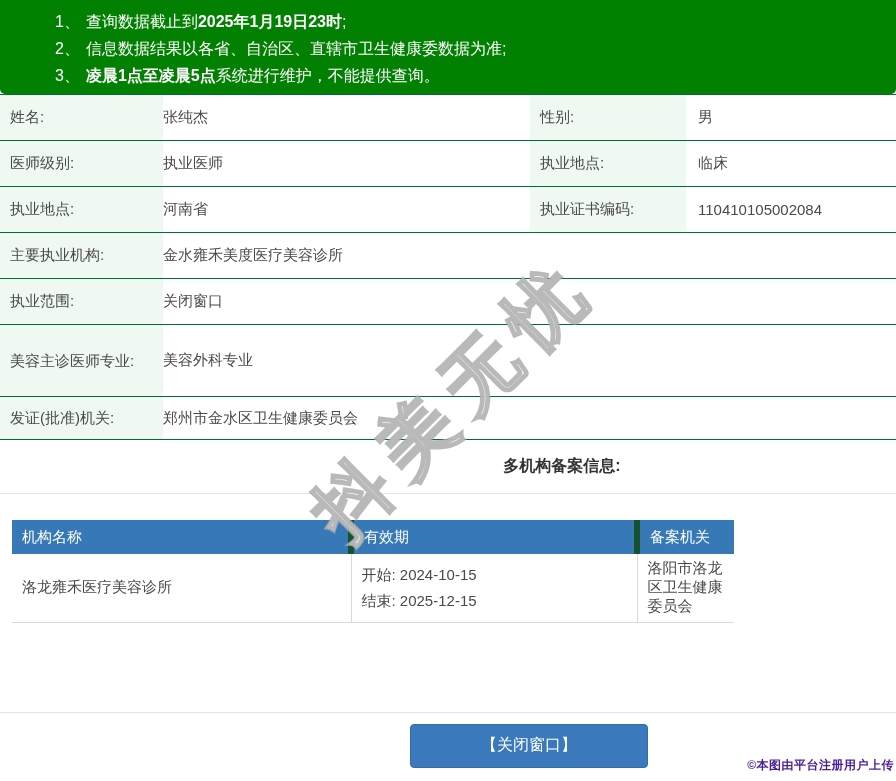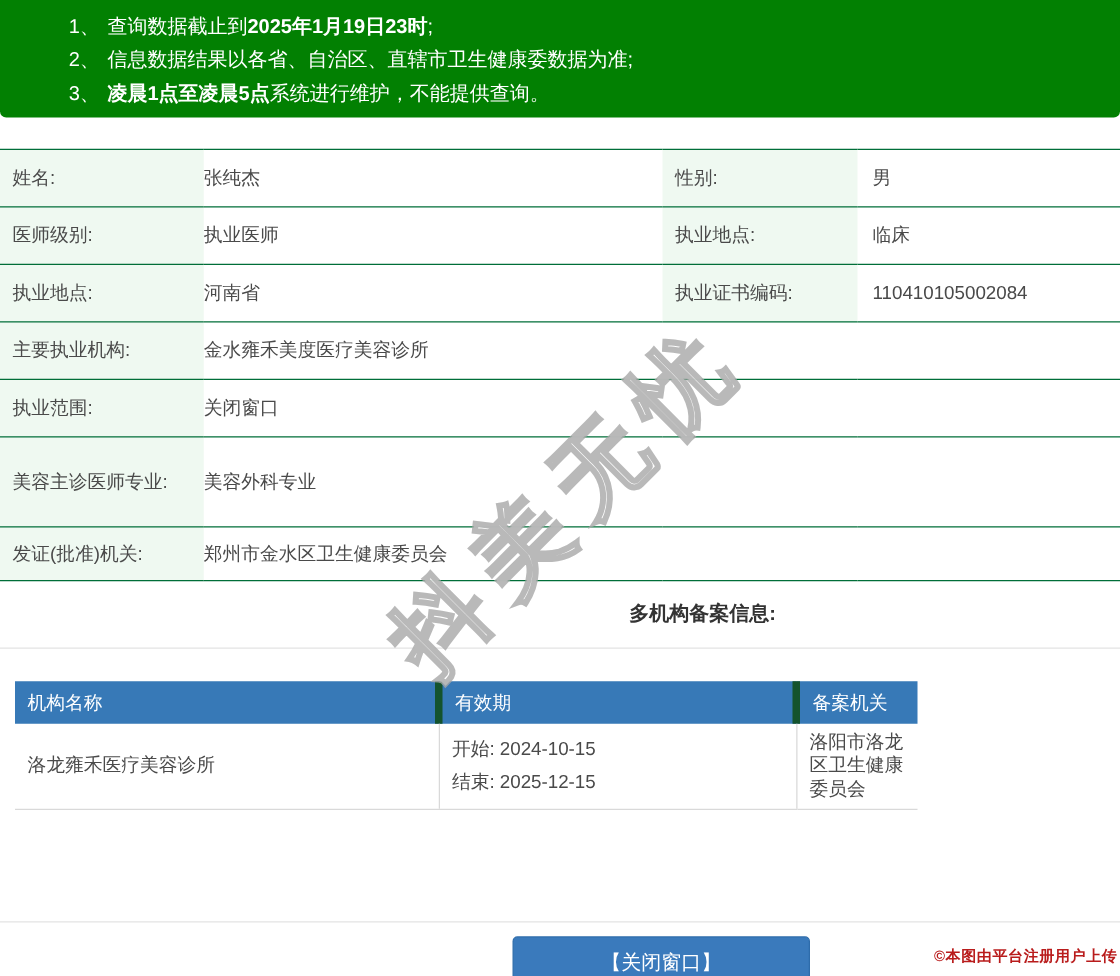--- a/index.html
+++ b/index.html
@@ -17,21 +17,21 @@
   body{position:relative;}
 
   
   .banner{background:var(--green);color:#fff;padding:8px 20px 6px 55px;
     height:94px;border-radius:0 0 5px 5px;font-size:16px;line-height:27px;}
   .banner .line{white-space:nowrap;}
   .banner .num{margin-right:6px;}
   .banner b{font-weight:bold;}
 
   
-  table.info-table{width:896px;border-collapse:collapse;margin-top:25px;
+  table.info-table{width:896px;border-collapse:collapse;
     border-top:1px solid var(--border-green);table-layout:fixed;}
   table.info-table td{border-bottom:1px solid var(--border-green);
     font-size:15px;color:var(--text);vertical-align:middle;}
   td.lbl{width:163px;background:var(--label-bg);padding-left:10px;}
   td.val{width:367px;padding-left:0;}
   td.lbl2{width:156px;background:var(--label-bg);padding-left:10px;}
   td.val2{padding-left:12px;}
   tr.r0 td{height:46px;}
   tr.r1 td,tr.r2 td,tr.r3 td,tr.r4 td{height:46px;}
   tr.r5 td{height:72px;}
@@ -56,21 +56,21 @@
   .validity div{line-height:26px;}
 
   .spacer{height:89px;}
 
   
   .footer-row{padding-left:162px;text-align:center;}
   .close-btn{margin-top:11px;width:238px;height:44px;background:var(--btn-blue);
     color:#fff;font-size:16px;border:1px solid #2e6cab;border-radius:4px;
     cursor:pointer;font-family:inherit;}
   .copyright{position:absolute;right:2px;top:757px;font-size:12px;font-weight:bold;
-    color:#b91c1c;letter-spacing:.5px;
+    color:#4c1d95;letter-spacing:.5px;
     text-shadow:0 0 2px #fff,1px 1px 0 #fff,-1px -1px 0 #fff,1px -1px 0 #fff,-1px 1px 0 #fff;}
 
   
   .watermark{position:absolute;left:240px;top:350px;width:430px;text-align:center;
     transform:rotate(-45deg);font-size:74px;letter-spacing:16px;font-weight:bold;
     color:rgba(255,255,255,0.92);-webkit-text-stroke:2.5px rgba(168,168,168,0.8);
     pointer-events:none;z-index:5;white-space:nowrap;}
 </style>
 </head>
 <body>

